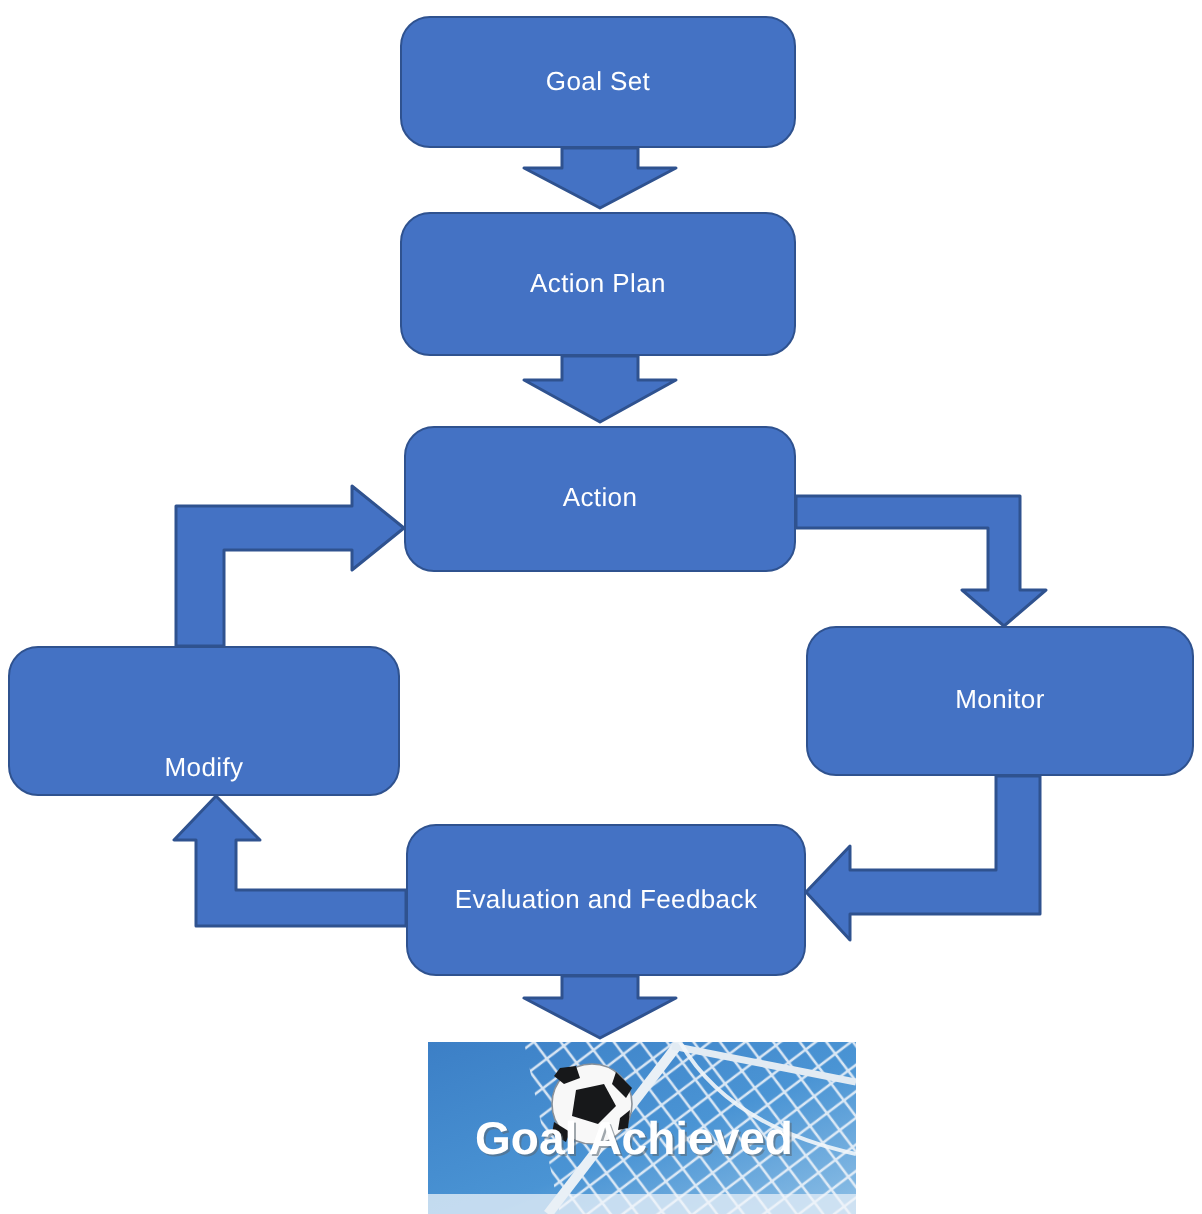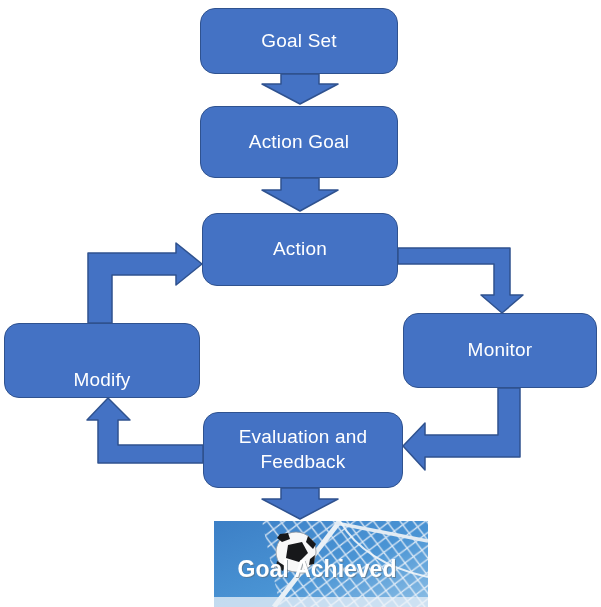--- a/index.html
+++ b/index.html
@@ -20,21 +20,21 @@
     stroke-linejoin:round;
   }
   .node {
     position:absolute; z-index:2;
     display:flex; align-items:center; justify-content:center;
     box-sizing:border-box;
     background:var(--node-fill,#4472C4);
     border:1.6px solid var(--node-border,#2F528F);
     border-radius:15px;
     color:var(--node-text-color,#ffffff);
-    font-size:19px;
+    font-size:13px;
     letter-spacing:0.2px;
     text-align:center;
     line-height:1.3;
     padding:4px 10px;
   }
   .node-goal-set     { left:200px; top:8px;   width:198px; height:66px; }
   .node-action-plan  { left:200px; top:106px; width:198px; height:72px; }
   .node-action       { left:202px; top:213px; width:196px; height:73px; }
   .node-monitor      { left:403px; top:313px; width:194px; height:75px; }
   .node-modify       { left:4px;   top:323px; width:196px; height:75px;align-items:flex-end; }
@@ -80,21 +80,21 @@
     <polygon points="88,323 88,253 176,253 176,243 202,264 176,285 176,275 112,275 112,323"></polygon>
 
     <polygon points="281,488 319,488 319,499 338,499 300,519 262,499 281,499"></polygon>
   </svg>
 
   <div class="node node-goal-set">
     <span>Goal Set</span>
   </div>
 
   <div class="node node-action-plan">
-    <span>Action Goal</span>
+    <span>Action Plan</span>
   </div>
 
   <div class="node node-monitor">
     <span>Monitor</span>
   </div>
 
   <div class="node node-action">
     <span>Action</span>
   </div>
 

